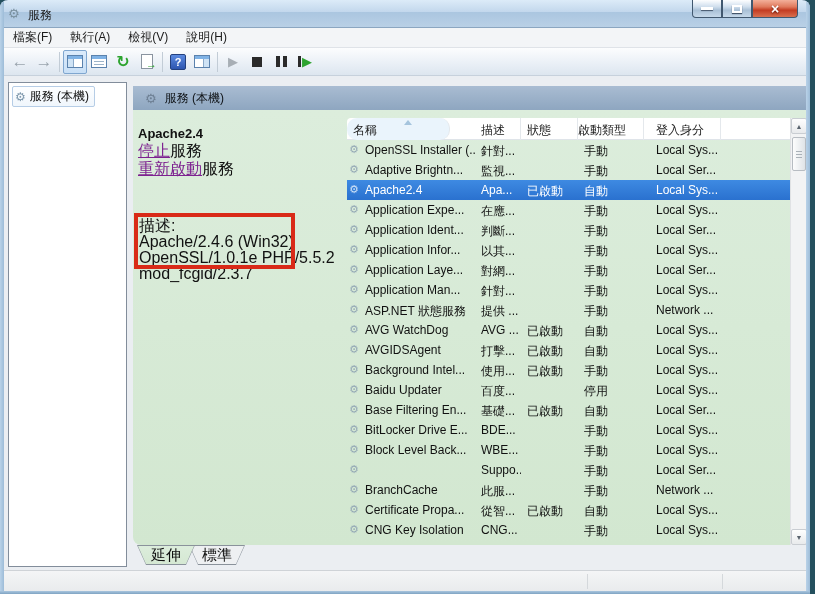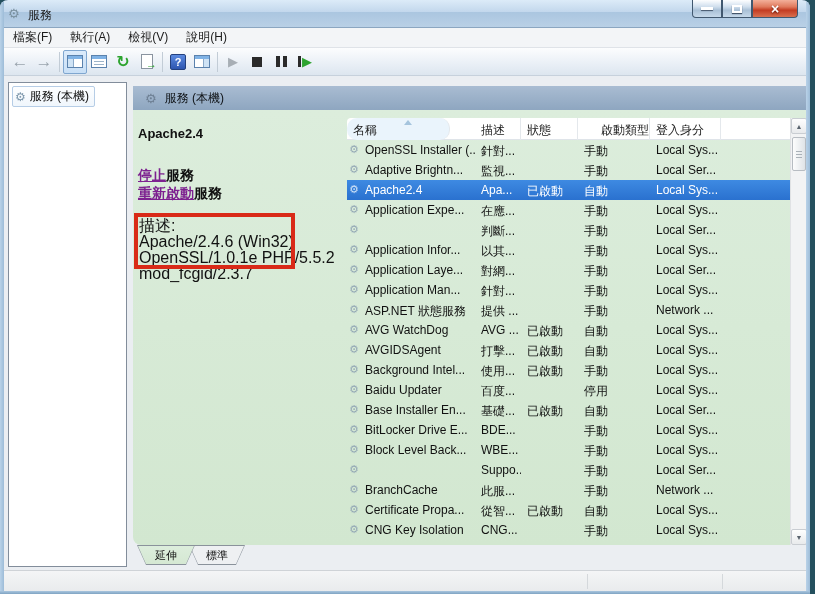--- a/index.html
+++ b/index.html
@@ -76,21 +76,21 @@
   .console-header { position:absolute; left:0; top:0; width:100%; height:24px;
     background:linear-gradient(180deg,#a9bcd2,#8ea6c0); display:flex; align-items:center; padding-left:12px; gap:8px; }
   .console-header .gear { font-size:13px; color:#6d7f93; }
   .console-header .txt { font-size:12px; color:#101418; }
 
   .green-body { position:absolute; left:0; top:24px; width:673px; height:435px;
     background:linear-gradient(180deg,#dceddc,#d2e7d0); border-radius:0 0 0 8px;padding-left:32px; }
 
   
   .svc-name { position:absolute; left:5px; top:16px; font-size:13px; font-weight:bold; color:#111; }
-  .svc-links { position:absolute; left:5px; top:56px; font-size:14px; color:#111; line-height:18px;font-weight:bold; }
+  .svc-links { position:absolute; left:5px; top:32px; font-size:16px; color:#111; line-height:18px; }
   .svc-links a { color:#7d2190; text-decoration:underline; cursor:pointer; }
   .svc-desc { position:absolute; left:6px; top:108px; font-size:16px; color:#111; line-height:16px; white-space:nowrap; }
   .annotation-box { position:absolute; left:1px; top:103px; width:161px; height:56px;
     border:4px solid #d92a18; z-index:4; pointer-events:none; }
 
   
   .list { position:absolute; left:214px; top:8px; width:443px; height:422px; font-size:12px; }
   .list-header { position:absolute; left:0; top:0; width:443px; height:22px; background:#fff;
     border-bottom:1px solid #dfe4e9; border-radius:4px 0 0 0; }
   .hcell { position:absolute; top:0; height:22px; padding:4px 0 0 6px; color:#1c1c1c;
@@ -123,21 +123,21 @@
   .sthumb::after { content:""; position:absolute; left:3px; right:3px; top:13px; height:7px;
     background:repeating-linear-gradient(180deg,#aab1b8 0 1px,transparent 1px 3px); }
 
   
   .tabstrip { position:absolute; left:0; top:459px; width:673px; height:22px; padding-left:4px;
     display:flex; align-items:flex-start; }
   .tab { position:relative; height:20px; margin-right:-6px; }
   .tab .shape { position:absolute; inset:0; background:#8a929b;
     clip-path:polygon(0 0,100% 0,calc(100% - 9px) 100%,9px 100%); }
   .tab .inner { position:absolute; inset:1px; display:flex; align-items:center; justify-content:center;
-    font-size:11px; color:#111; clip-path:polygon(0 0,100% 0,calc(100% - 8px) 100%,8px 100%); }
+    font-size:15px; color:#111; clip-path:polygon(0 0,100% 0,calc(100% - 8px) 100%,8px 100%); }
   .tab.active { z-index:2; }
   .tab.active .inner { background:linear-gradient(180deg,#dceddc,#d5e8d3); }
   .tab:not(.active) .inner { background:#eef0f2; }
   .tab1 { width:58px; } .tab2 { width:56px; }
 
   
   .statusbar { position:absolute; left:4px; top:570px; width:802px; height:21px;
     background:linear-gradient(180deg,#f4f5f6,#e9ebed); border-top:1px solid #cfd3d7; }
   .status-sep { position:absolute; top:3px; width:1px; height:15px; background:#d4d8db; }
 </style>
@@ -250,21 +250,21 @@
       <div class="annotation-box"></div>
 
       <div class="list">
         <div class="list-header">
           <div class="hcell sorted" style="left:0; width:103px;border-radius:10px;">
             <span>名稱</span>
             <span class="sort-arrow"></span>
           </div>
           <div class="hcell" style="left:128px; width:46px;">描述</div>
           <div class="hcell" style="left:174px; width:57px;">狀態</div>
-          <div class="hcell" style="left:231px; width:72px;text-align:right;">啟動類型</div>
+          <div class="hcell" style="left:225px; width:72px;">啟動類型</div>
           <div class="hcell" style="left:303px; width:71px;">登入身分</div>
           <div class="hcell" style="left:374px; width:69px; border-right:none;"></div>
         </div>
 
         <div class="rows">
 
             <div class="row">
               <span class="gear">⚙</span>
               <span class="cell c-name">OpenSSL Installer (...</span>
               <span class="cell c-desc">針對...</span>
@@ -295,20 +295,21 @@
               <span class="gear">⚙</span>
               <span class="cell c-name">Application Expe...</span>
               <span class="cell c-desc">在應...</span>
               <span class="cell c-status"></span>
               <span class="cell c-startup">手動</span>
               <span class="cell c-logon">Local Sys...</span>
             </div>
 
             <div class="row">
               <span class="gear">⚙</span>
+              <span class="cell c-name">Application Ident...</span>
               <span class="cell c-desc">判斷...</span>
               <span class="cell c-status"></span>
               <span class="cell c-startup">手動</span>
               <span class="cell c-logon">Local Ser...</span>
             </div>
 
             <div class="row">
               <span class="gear">⚙</span>
               <span class="cell c-name">Application Infor...</span>
               <span class="cell c-desc">以其...</span>
@@ -375,21 +376,21 @@
               <span class="gear">⚙</span>
               <span class="cell c-name">Baidu Updater</span>
               <span class="cell c-desc">百度...</span>
               <span class="cell c-status"></span>
               <span class="cell c-startup">停用</span>
               <span class="cell c-logon">Local Sys...</span>
             </div>
 
             <div class="row">
               <span class="gear">⚙</span>
-              <span class="cell c-name">Base Installer En...</span>
+              <span class="cell c-name">Base Filtering En...</span>
               <span class="cell c-desc">基礎...</span>
               <span class="cell c-status">已啟動</span>
               <span class="cell c-startup">自動</span>
               <span class="cell c-logon">Local Ser...</span>
             </div>
 
             <div class="row">
               <span class="gear">⚙</span>
               <span class="cell c-name">BitLocker Drive E...</span>
               <span class="cell c-desc">BDE...</span>

